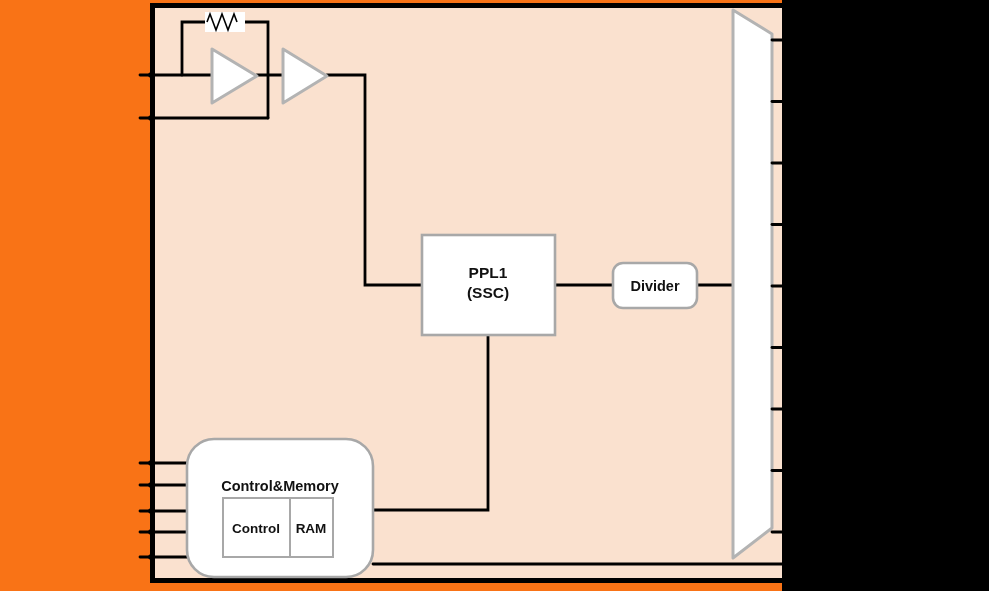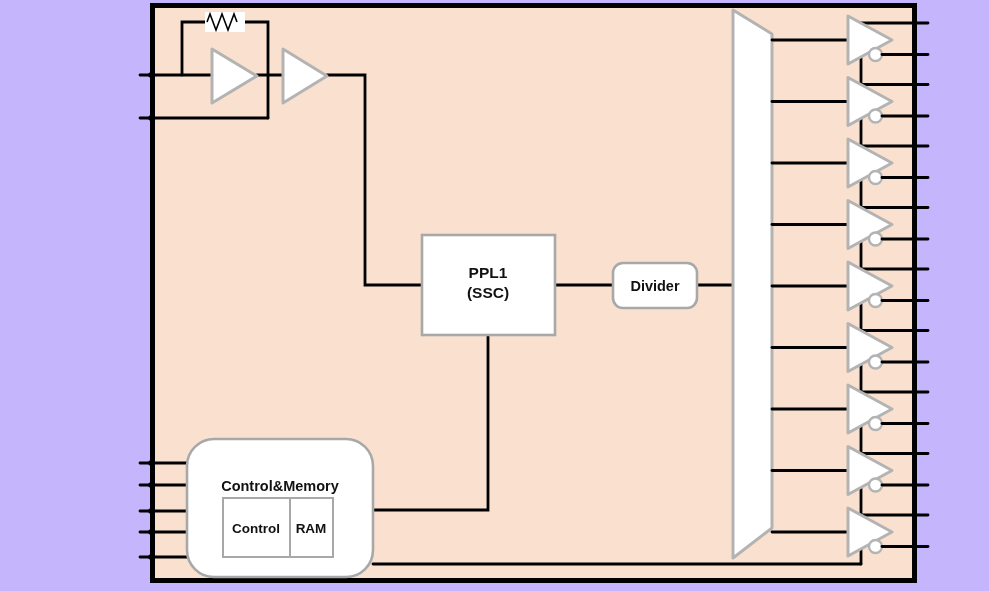--- a/index.html
+++ b/index.html
@@ -1,16 +1,16 @@
 <!DOCTYPE html>
 <html><head>
 <meta charset="utf-8">
 <style>
   html,body{margin:0;padding:0;background:#000;}
-  .stage{position:relative;width:989px;height:591px;background:#c4b5fd;overflow:hidden;
+  .stage{position:relative;width:782px;height:591px;background:#f97316;overflow:hidden;
          font-family:"Liberation Sans",sans-serif;text-decoration:underline;}
   svg{position:absolute;left:0;top:0;}
   text{font-family:"Liberation Sans",sans-serif;font-weight:bold;fill:#111;}
   .wire{stroke:#000;stroke-width:2.8;fill:none;stroke-linecap:round;}
   .blk{fill:#fff;stroke:#a8a8a8;stroke-width:2.6;}
   .inner{fill:#fff;stroke:#a8a8a8;stroke-width:2;}
   .tri{fill:#fff;stroke:#b3b3b3;stroke-width:3;stroke-linejoin:round;}
   .bub{fill:#fff;stroke:#b3b3b3;stroke-width:2.4;}
 </style>
 </head>

